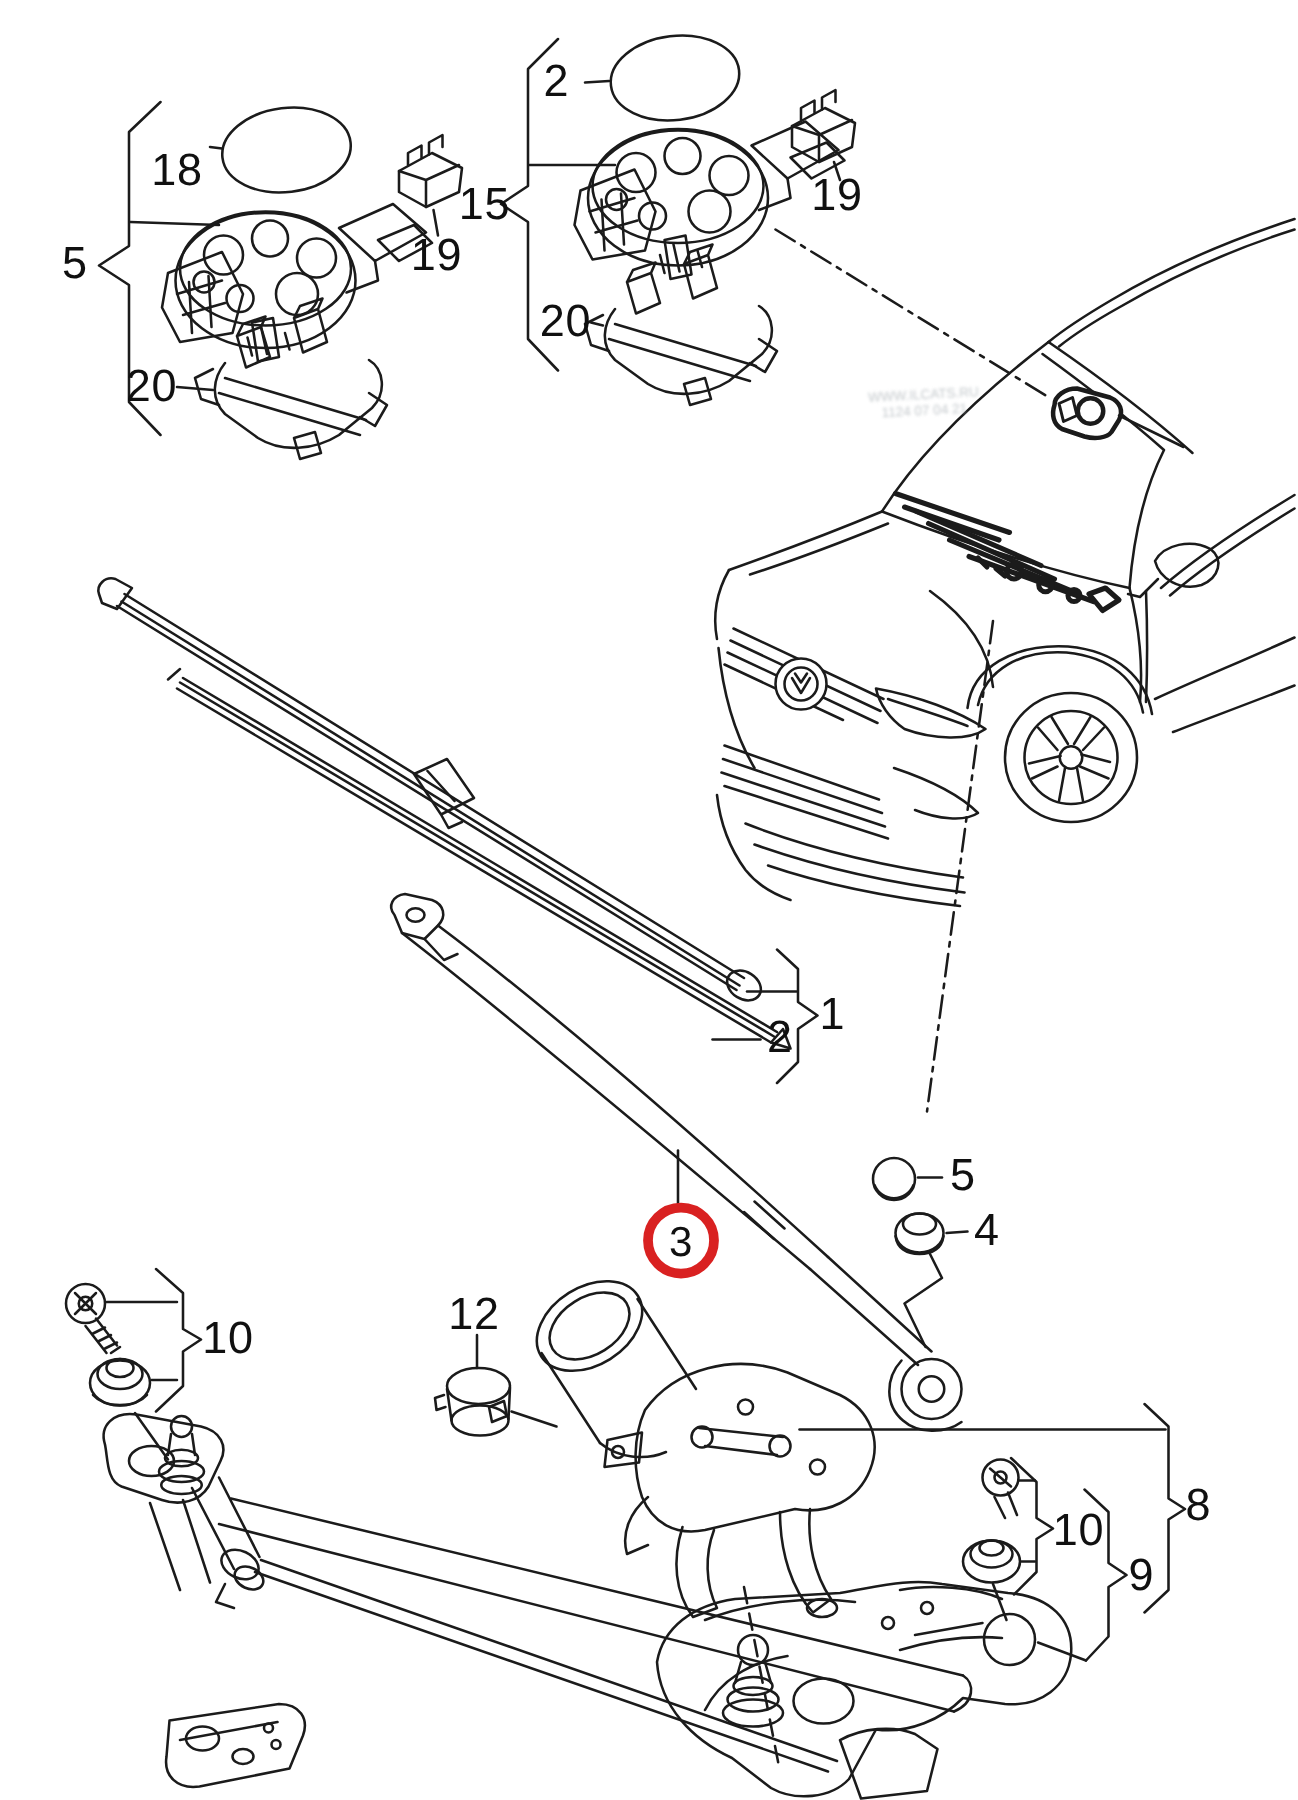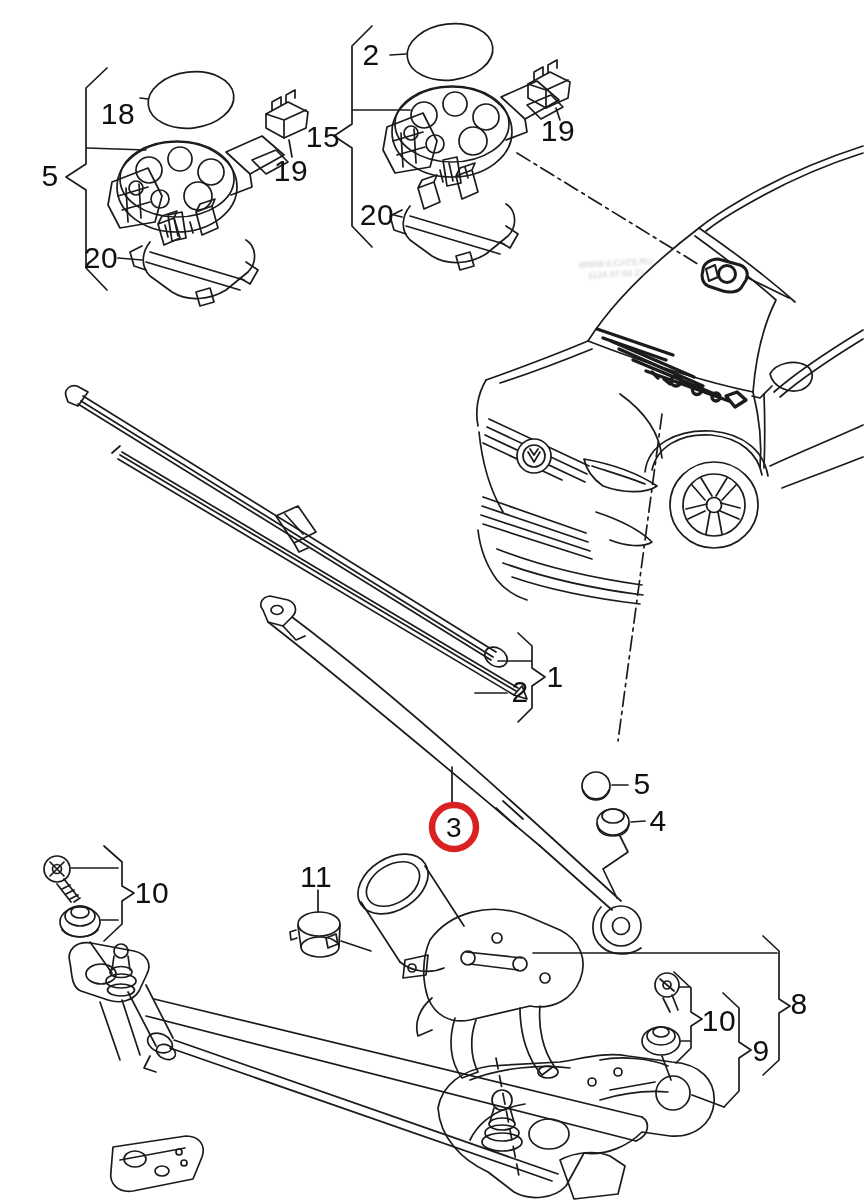--- a/index.html
+++ b/index.html
@@ -315,21 +315,21 @@
 <div class="callout" style="left:371px;top:55px">2</div>
 <div class="callout" style="left:323px;top:137px">15</div>
 <div class="callout" style="left:558px;top:131px">19</div>
 <div class="callout" style="left:377px;top:215px">20</div>
 <div class="callout" style="left:555px;top:677px">1</div>
 <div class="callout" style="left:520px;top:692px">2</div>
 <div class="callout sm" style="left:454px;top:828px">3</div>
 <div class="callout" style="left:642px;top:784px">5</div>
 <div class="callout" style="left:658px;top:821px">4</div>
 <div class="callout" style="left:152px;top:893px">10</div>
-<div class="callout" style="left:316px;top:877px">11</div>
+<div class="callout" style="left:316px;top:877px">12</div>
 <div class="callout" style="left:719px;top:1021px">10</div>
 <div class="callout" style="left:761px;top:1051px">9</div>
 <div class="callout" style="left:799px;top:1004px">8</div>
 
 <div class="watermark">
   <div>WWW.ILCATS.RU</div>
   <div>1124 07 04 21</div>
 </div>
 
 </div>

